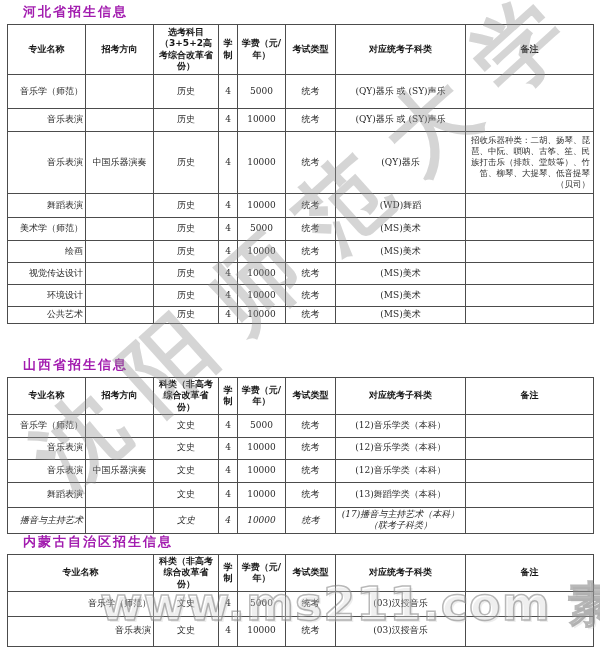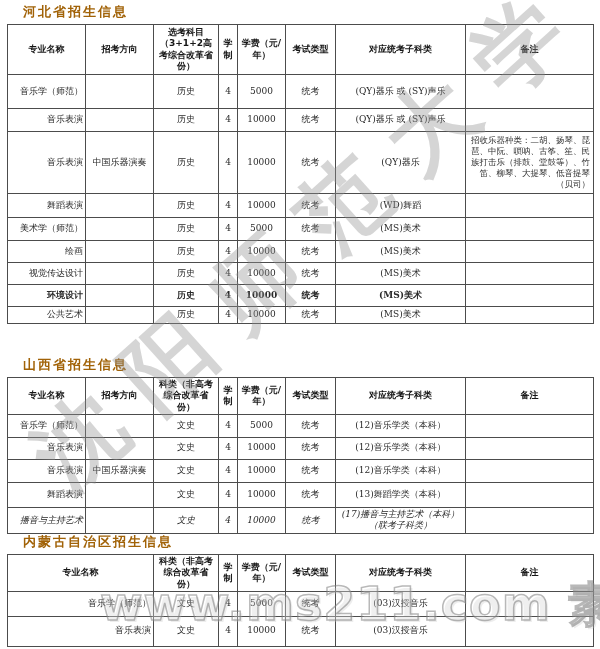--- a/index.html
+++ b/index.html
@@ -9,21 +9,21 @@
   }
   .page{position:absolute;inset:0;}
 
   .tbl-section{position:absolute;left:7px;width:586px;}
   #sec0{top:3px;}
   #sec1{top:345px;margin-top:11px;}
   #sec2{top:533px;}
 
   .tbl-title{
     font-size:13px;font-weight:bold;margin:0 0 3px 16px;letter-spacing:2px;
-    font-family:"DejaVu Serif","Liberation Serif",serif;color:#a16207;
+    font-family:"DejaVu Serif","Liberation Serif",serif;color:#a21caf;
   }
 
   table.adm{
     border-collapse:collapse;table-layout:fixed;width:586px;background:transparent;
   }
   table.adm th, table.adm td{
     border:1px solid #4c4c4c;overflow:hidden;vertical-align:middle;
     text-align:center;padding:1px 2px;box-sizing:border-box;
   }
   table.adm th{
@@ -73,21 +73,21 @@
           <col style="width: 19px;">
           <col style="width: 48px;">
           <col style="width: 50px;">
           <col style="width: 130px;">
           <col style="width: 128px;">
         </colgroup>
         <thead>
           <tr style="height: 50px;">
             <th>专业名称</th>
             <th>招考方向</th>
-            <th>选考科目（3+1+2高考综合改革省份）</th>
+            <th>选考科目（3+5+2高考综合改革省份）</th>
             <th>学制</th>
             <th>学费（元/年）</th>
             <th>考试类型</th>
             <th>对应统考子科类</th>
             <th>备注</th>
           </tr>
         </thead>
         <tbody>
           <tr style="height: 34px;">
             <td class="left">音乐学（师范）</td>
@@ -152,21 +152,21 @@
           <tr style="height: 22px;">
             <td class="left">视觉传达设计</td>
             <td></td>
             <td>历史</td>
             <td>4</td>
             <td>10000</td>
             <td>统考</td>
             <td>(MS)美术</td>
             <td></td>
           </tr>
-          <tr style="height: 22px; font-weight: bold;">
+          <tr style="height: 22px;">
             <td class="left">环境设计</td>
             <td></td>
             <td>历史</td>
             <td>4</td>
             <td>10000</td>
             <td>统考</td>
             <td>(MS)美术</td>
             <td></td>
           </tr>
           <tr style="height: 17px;">

